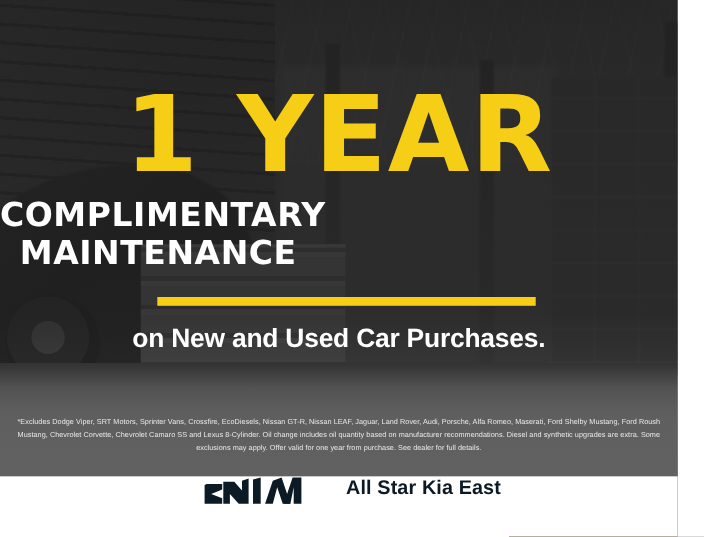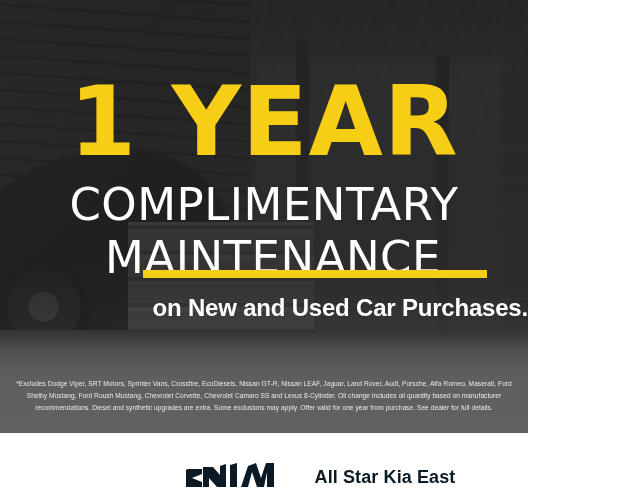--- a/index.html
+++ b/index.html
@@ -5,21 +5,21 @@
   * { margin:0; padding:0; box-sizing:border-box; }
   html, body { width:640px; height:488px; overflow:hidden; }
   body {
     font-family:"Liberation Sans", sans-serif;
     background:#ffffff;
     -webkit-font-smoothing:antialiased;
   }
 
   #banner {
     position:relative;
-    width:528px;
+    width:616px;
     height:488px;
     overflow:hidden;
     background:#a16207;
   }
 
   
   .bg {
     position:absolute; inset:0;
     overflow:hidden;
     background:#414141;
@@ -106,24 +106,24 @@
     color:#F7CE16;
     font-size:96px;
     font-weight:bold;
     letter-spacing:1px;
     line-height:1;
     font-family:"DejaVu Sans", sans-serif;
   }
 
   .headline-sub {
     position:absolute; left:0; right:0; top:178px;
-    text-align:center;
+    text-align:left;
     color:#ffffff;
-    font-weight:normal;
-    font-size:45px;
+    font-weight:bold;
+    font-size:30px;
     line-height:1.18;
     letter-spacing:.5px;
     font-family:"DejaVu Sans", sans-serif;
   }
   .headline-sub .l2 { display:block;padding-left:18px; }
 
   .divider {
     position:absolute; left:143px; top:270px;
     width:344px; height:8px;
     background:#F7CE16;
@@ -131,37 +131,37 @@
 
   .offer {
     position:absolute; left:0; right:0; top:292px;
     text-align:center;
     color:#ffffff;
     font-weight:bold;
     font-size:24px;
     line-height:1.35;
     letter-spacing:-.2px;
   }
-  .offer .l2 { display:block;text-align:right; }
+  .offer .l2 { display:block; }
 
   .disclaimer {
     position:absolute; left:14px; right:14px; top:378px;
     text-align:center;
     color:#e9e9e9;
     font-size:6.6px;
     line-height:1.85;
     letter-spacing:.05px;
   }
 
   
   .footer {
     position:absolute; left:0; bottom:0;
     width:640px; height:55px;
     background:#ffffff;
-    display:flex; align-items:flex-end; justify-content:center;
+    display:flex; align-items:flex-start; justify-content:center;
     gap:24px;
   }
   .kia-logo { display:block; width:106px; height:26px; }
   .dealer-name {
     color:#0C1A25;
     font-size:18px;
     font-weight:bold;
     letter-spacing:.1px;
   }
 </style>

